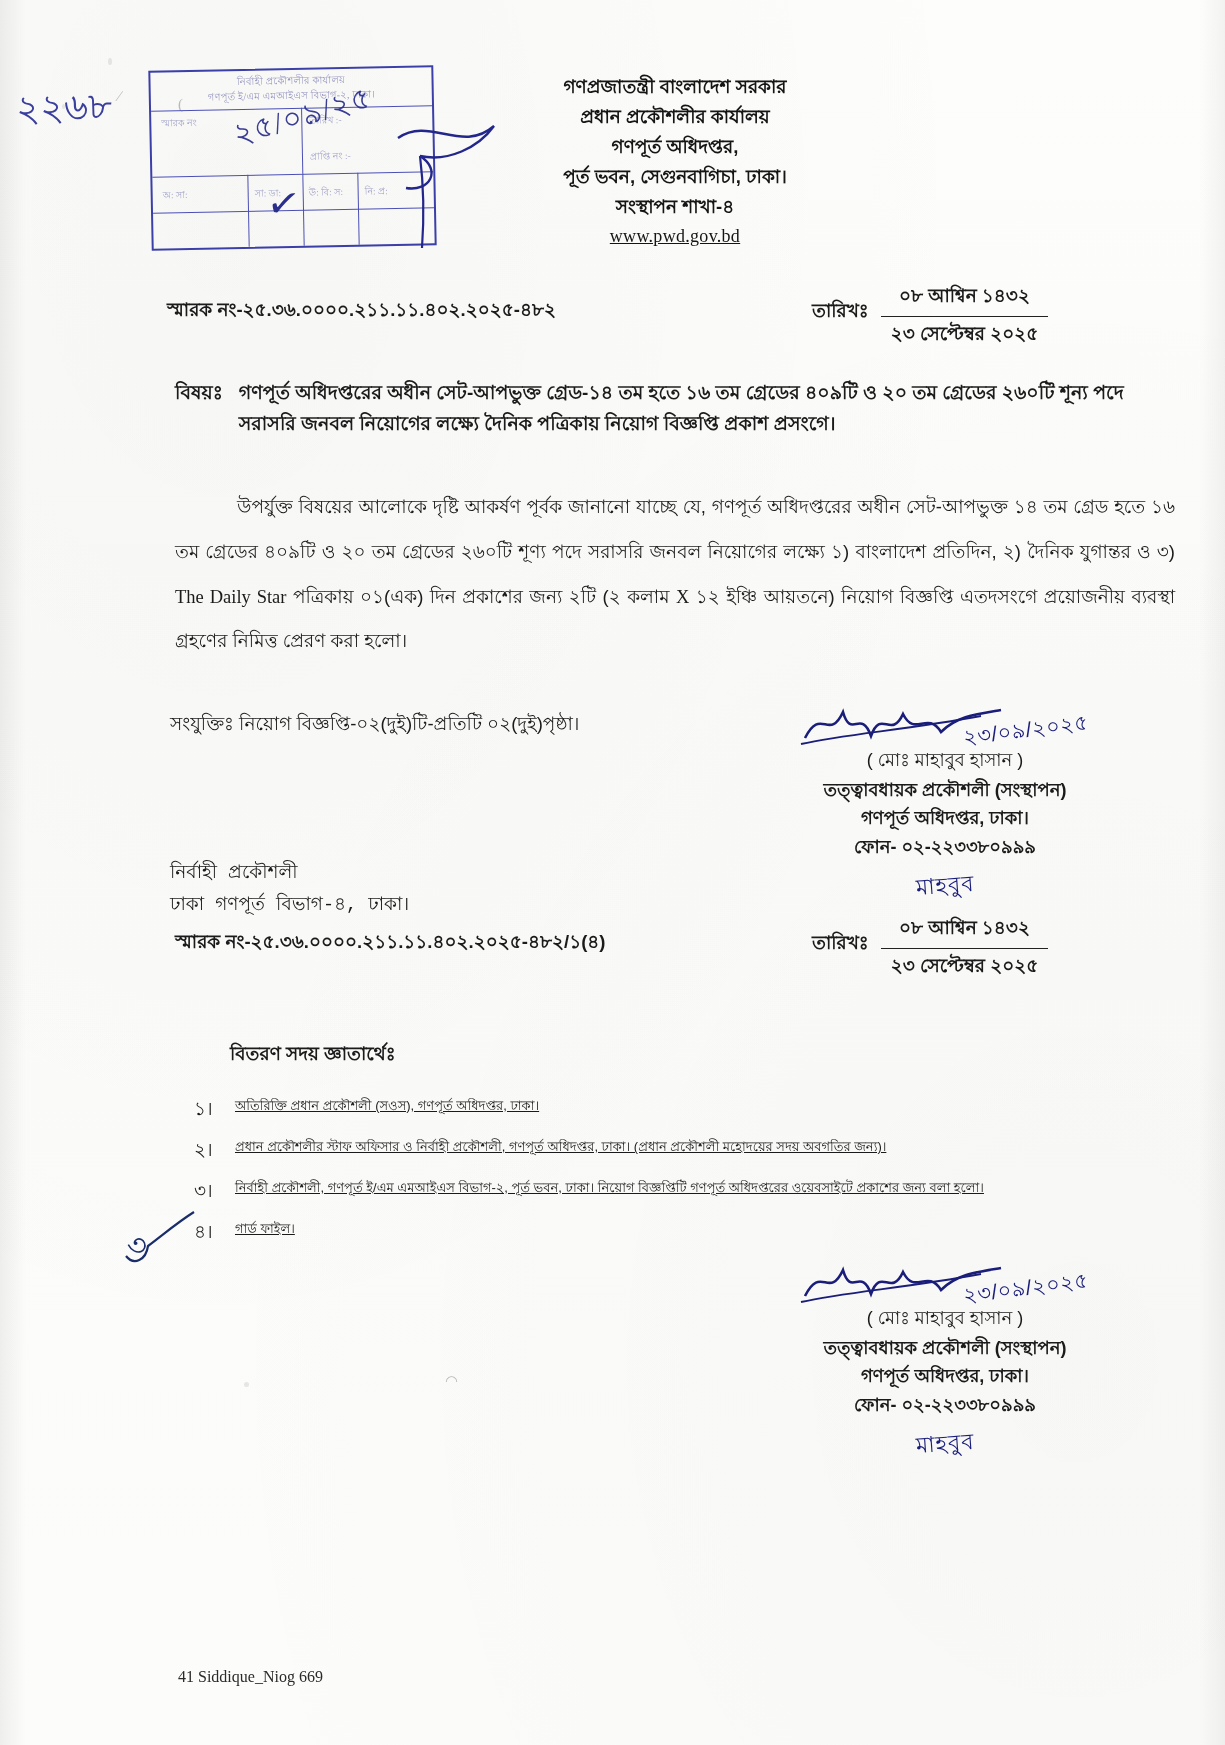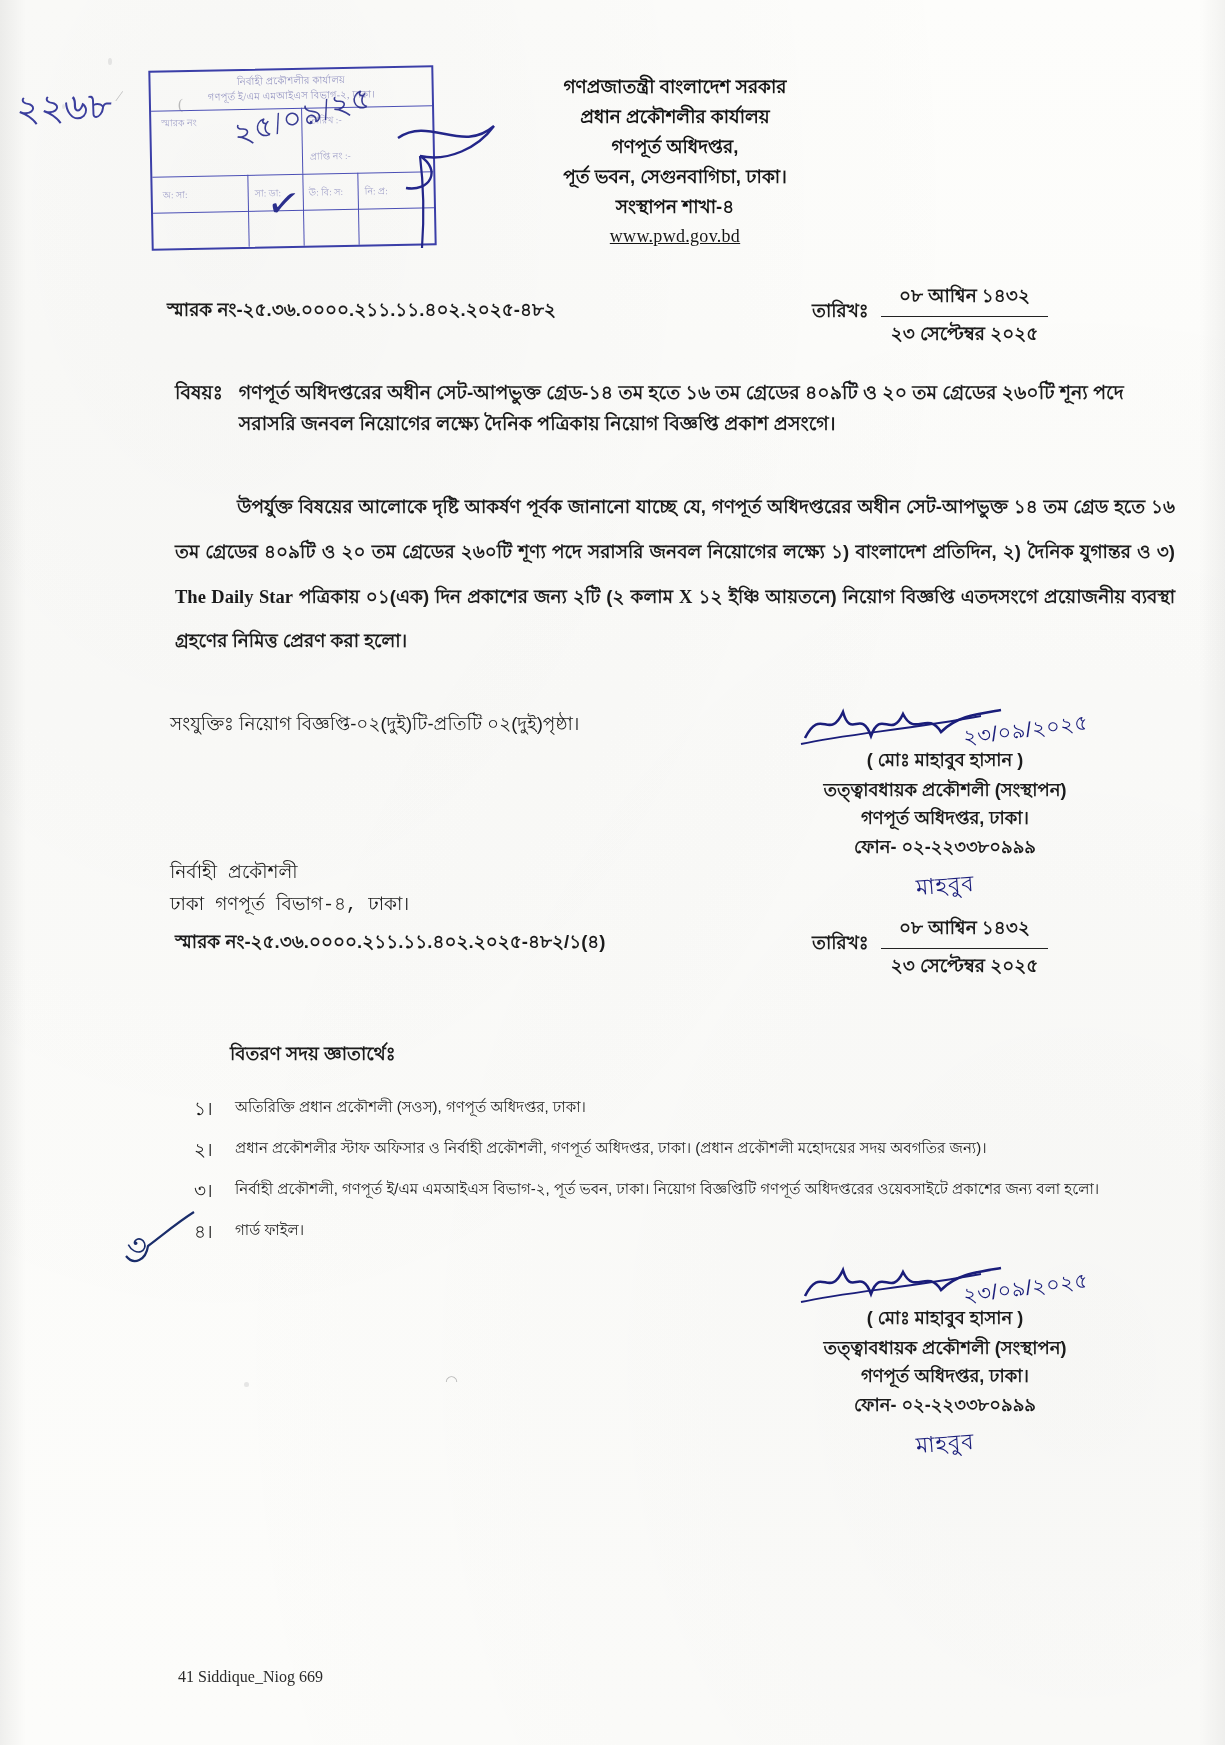--- a/index.html
+++ b/index.html
@@ -87,29 +87,29 @@
   .date-vals .d2{font-size:18.5px;font-weight:600;padding:3px 10px 0;}
 
   
   .subject{position:absolute;left:175px;top:378px;width:1000px;display:flex;gap:16px;}
   .subject .lbl{font-size:19px;font-weight:700;white-space:nowrap;}
   .subject .txt{font-size:19px;font-weight:700;line-height:1.62;}
 
   
   .body-para{
     position:absolute;left:175px;top:485px;width:1000px;
-    font-size:18.5px;line-height:2.42;text-align:justify;text-indent:62px;font-weight:bold;
+    font-size:18.5px;line-height:2.42;text-align:justify;text-indent:62px;
   }
   .latin{font-family:"Liberation Serif",serif;}
   .attach{position:absolute;left:170px;top:672px;font-size:18.5px;margin-top:38px;}
 
   
   .sig{position:absolute;text-align:center;width:300px;}
   .sig .scribble{height:46px;position:relative;}
-  .sig .name{font-size:18px;font-weight:700;}
+  .sig .name{font-size:18px;font-weight:400;}
   .sig .desig{font-size:18px;font-weight:600;line-height:1.55;}
   .sig .phone{font-size:18px;font-weight:600;}
   .sig-ink{
     position:absolute;left:0;right:0;top:0;
     font-family:"Liberation Serif",serif;
     font-size:26px;color:#1a1d7a;
   }
   .ink-date{
     position:absolute;right:6px;top:14px;
     font-size:21px;color:#1a1d7a;transform:rotate(-7deg);
@@ -124,21 +124,21 @@
   .recipient{position:absolute;left:170px;top:858px;font-size:18.5px;line-height:1.75;font-family:Liberation Mono, monospace;}
 
   .memo-line2{position:absolute;left:175px;top:928px;font-size:18.5px;font-weight:600;}
   .date-block2{position:absolute;left:812px;top:914px;display:flex;align-items:flex-start;gap:12px;}
 
   
   .dist-title{position:absolute;left:230px;top:1040px;font-size:18.5px;font-weight:600;}
   .dist-list{position:absolute;left:180px;top:1095px;width:1000px;}
   .dist-item{display:flex;gap:0;margin-bottom:10px;}
   .dist-num{width:55px;flex:0 0 55px;font-size:18.5px;padding-left:14px;box-sizing:border-box;}
-  .dist-txt{font-size:15px;line-height:1.62;flex:1;}
+  .dist-txt{font-size:13px;line-height:1.62;flex:1;text-decoration:underline;}
   .pen-mark{
     position:absolute;left:128px;top:1222px;
     font-size:30px;color:#1a2d6b;transform:rotate(-22deg);
   }
 
   
   .footer{
     position:absolute;left:178px;top:1668px;
     font-size:16px;font-family:"Liberation Serif",serif;color:#2a2a2a;
   }

